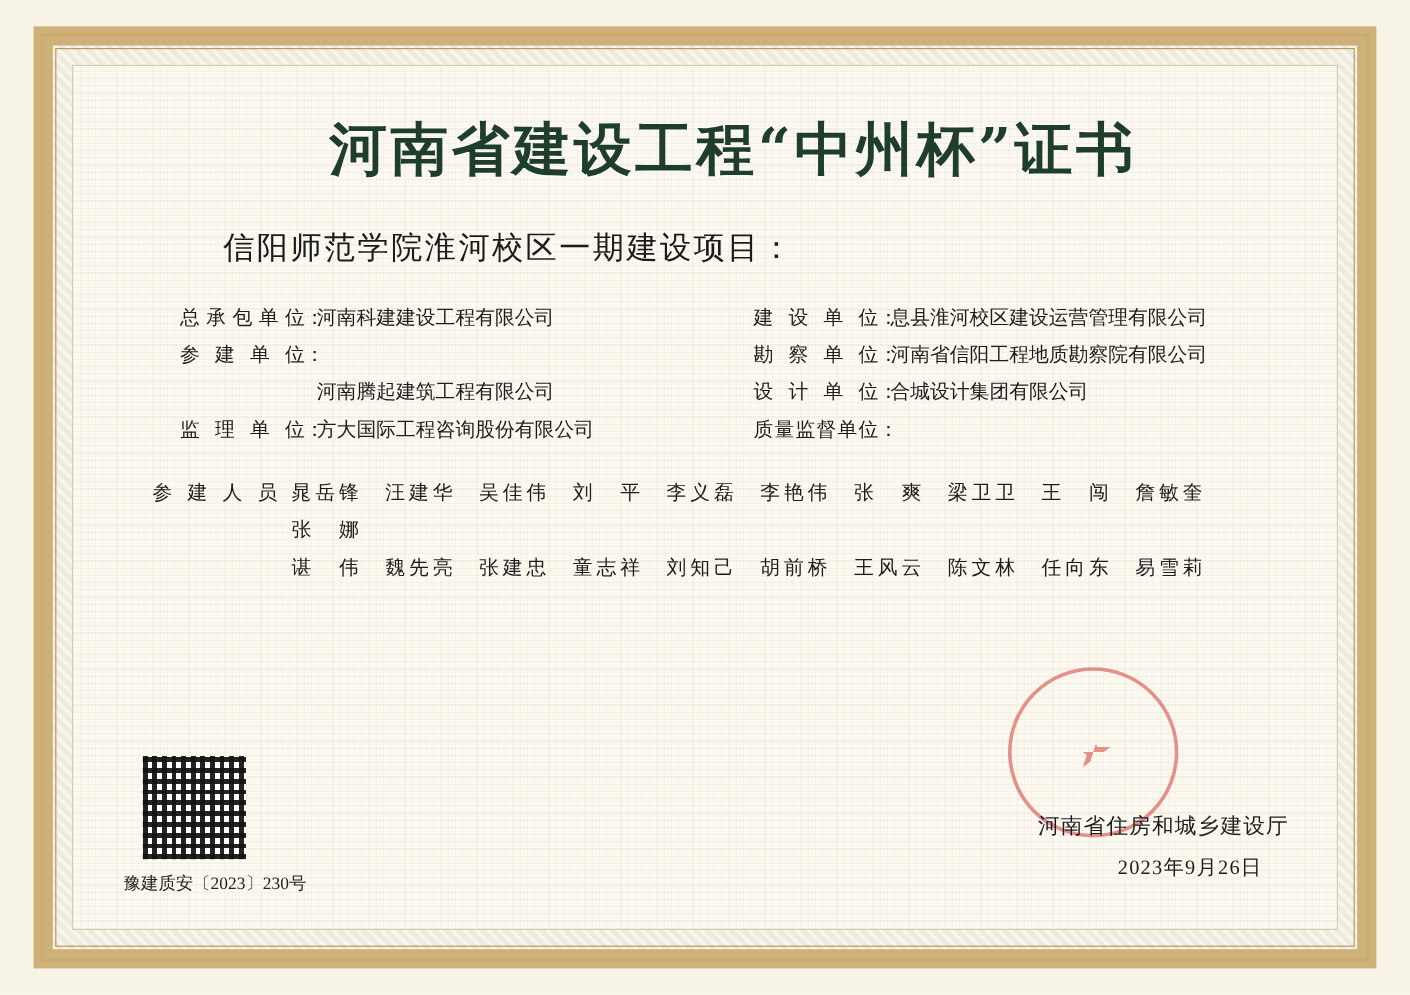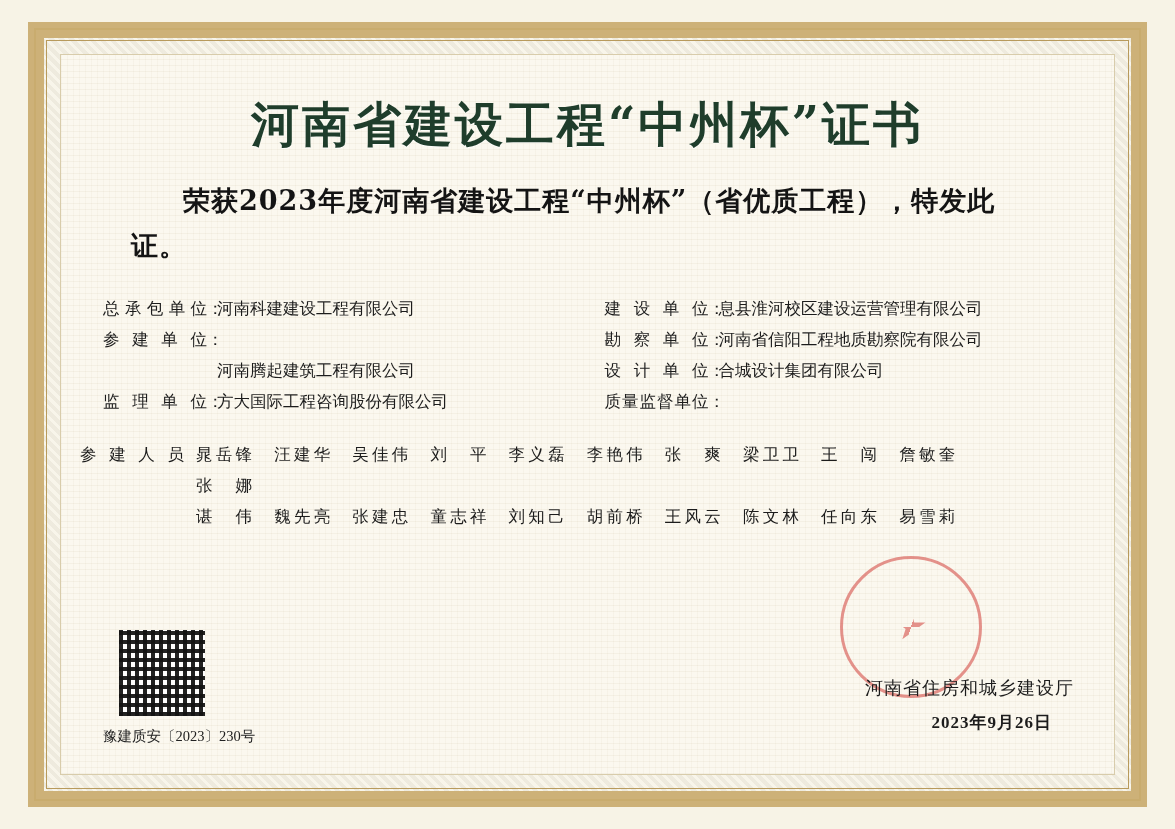--- a/index.html
+++ b/index.html
@@ -62,20 +62,21 @@
     top: 54px;
     right: 60px;
     bottom: 54px;
     background: #fbf8ef;
     background-image:
       repeating-linear-gradient(0deg, rgba(186,170,130,0.10) 0px, rgba(186,170,130,0.10) 1px, transparent 1px, transparent 6px),
       repeating-linear-gradient(90deg, rgba(186,170,130,0.07) 0px, rgba(186,170,130,0.07) 1px, transparent 1px, transparent 6px);
     box-sizing: border-box;
     border: 1px solid #d8ccab;
     overflow: hidden;
+    padding-left: 47px;
   }
 
   
   .title {
     text-align: center;
     margin-top: 38px;
     font-size: 48px;
     letter-spacing: 3px;
     font-weight: bold;
     color: #1f3d2b;
@@ -223,21 +224,20 @@
     color: #1c1c1c;
     letter-spacing: 1px;
   }
   .issue-date {
     position: absolute;
     right: 62px;
     bottom: 26px;
     font-size: 17px;
     color: #1c1c1c;
     letter-spacing: 1px;
-    font-weight: bold;
   }
 
   
   .seal {
     position: absolute;
     right: 132px;
     bottom: 62px;
     width: 136px;
     height: 136px;
     border: 3px solid #d2403a;
@@ -273,22 +273,22 @@
 
 <div id="certificate">
 
   <div class="border-band"></div>
 
   <div class="paper">
 
     <div class="title">河南省建设工程“中州杯”证书</div>
 
 
-
-    <div class="award-body">荣获2023年度河南省建设工程“中州杯”（省优质工程），特发此证。</div>
+    <div class="project-line">信阳师范学院淮河校区一期建设项目：</div>
+
 
     <div class="units">
       <div class="col left">
         <div class="unit-row">
           <span class="unit-label">总承包单位</span>
           <span class="unit-colon">：</span>
           <span class="unit-value">河南科建建设工程有限公司</span>
         </div>
         <div class="unit-row">
           <span class="unit-label">参建单位</span>

